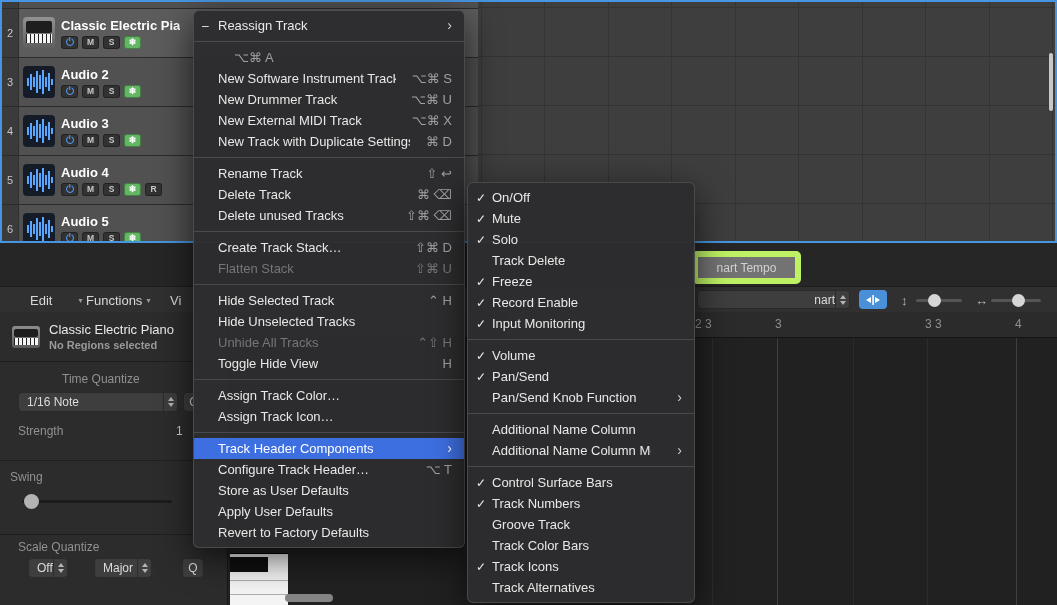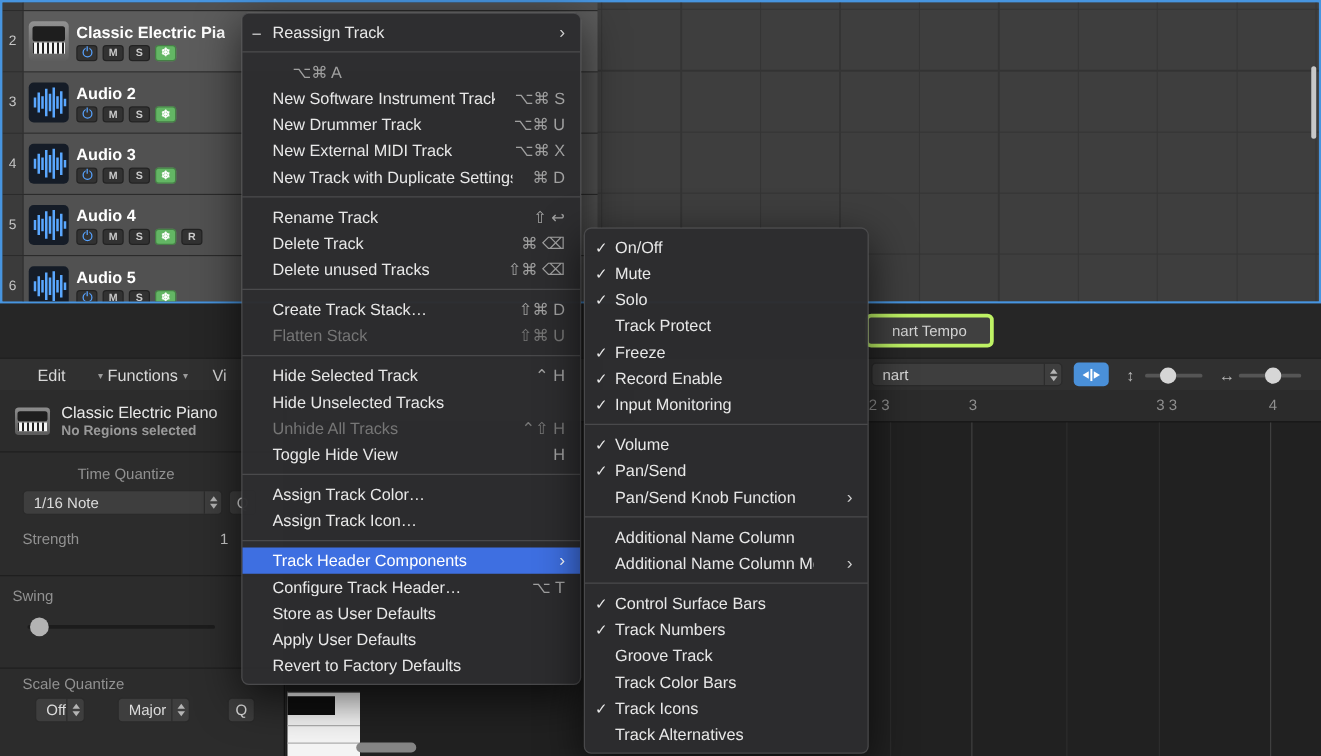--- a/index.html
+++ b/index.html
@@ -38,38 +38,38 @@
   .tbtn.frz{background:#63b664;color:#fff;font-size:9px;}
   .tbtn.rec{display:none;}
   .trow.hasrec .tbtn.rec{display:inline-flex;}
   .pglyph{position:relative;width:8px;height:8px;border:1.3px solid #57a3ff;border-radius:50%;box-sizing:border-box;display:block;}
   .pglyph::before{content:"";position:absolute;left:50%;top:-2px;transform:translateX(-50%);width:3px;height:3px;background:#323232;}
   .pglyph::after{content:"";position:absolute;left:50%;top:-2.5px;transform:translateX(-50%);width:1.5px;height:4.5px;background:#57a3ff;}
 
   
   #bottom{position:absolute;left:0;top:243px;width:1057px;height:362px;background:#262626;}
   #strip1{position:absolute;left:0;top:0;right:0;height:43px;background:#262626;}
-  #tempo-tab{position:absolute;left:692px;top:8px;width:97px;height:21px;border:3px solid #bef264;border-radius:5px;
-             background:#404040;color:#d2d2d2;font-size:12px;display:flex;align-items:center;justify-content:center;}
+  #tempo-tab{position:absolute;left:692px;top:8px;width:97px;height:21px;border:6px solid #bef264;border-radius:5px;
+             background:#737373;color:#d2d2d2;font-size:12px;display:flex;align-items:center;justify-content:center;}
   #strip2{position:absolute;left:0;top:43px;right:0;height:26px;background:#303030;
           border-top:1px solid #1d1d1d;border-bottom:1px solid #181818;box-sizing:content-box;}
   .ed-menu{position:absolute;top:0;height:26px;display:flex;align-items:center;gap:4px;color:#d8d8d8;font-size:13px;}
   .ed-menu .chev{color:#9a9a9a;font-size:8px;}
   #menu-edit{left:30px;gap:26px;} #menu-functions{left:86px;} #menu-view{left:170px;}
 
   .select{position:absolute;height:19px;background:#3e3e3e;border:1px solid #2a2a2a;border-radius:4px;color:#dcdcdc;
           font-size:12px;display:flex;align-items:center;box-sizing:border-box;}
   .sel-val{flex:1;padding-left:8px;white-space:nowrap;overflow:hidden;}
   .stepper{width:13px;align-self:stretch;border-left:1px solid #2c2c2c;display:flex;flex-direction:column;
            align-items:center;justify-content:center;gap:2px;}
   .stepper i{display:block;width:0;height:0;border-left:3px solid transparent;border-right:3px solid transparent;}
   .stepper .up{border-bottom:4px solid #b5b5b5;}
   .stepper .dn{border-top:4px solid #b5b5b5;}
 
-  #tempo-select{left:697px;top:3px;width:153px;}
+  #tempo-select{left:697px;top:3px;width:153px;text-align:right;}
   #catch-btn{position:absolute;left:859px;top:3px;width:28px;height:19px;background:#4a90d9;border:none;border-radius:4px;
              display:flex;align-items:center;justify-content:center;padding:0;}
   .zglyph{position:absolute;top:0;height:26px;display:flex;align-items:center;color:#b5b5b5;font-size:13px;}
   #vzoom-glyph{left:901px;} #hzoom-glyph{left:975px;}
   .hslider{position:absolute;height:3px;background:#555;border-radius:2px;}
   #vzoom-slider{left:916px;top:12px;width:46px;} #hzoom-slider{left:991px;top:12px;width:50px;}
   .hslider .knob{position:absolute;width:13px;height:13px;border-radius:50%;background:#d6d6d6;top:-5px;}
   #vzoom-slider .knob{left:12px;} #hzoom-slider .knob{left:21px;}
 
   
@@ -603,21 +603,21 @@
 
       </div>
       <div class="mi">
         <span class="check">✓</span>
         <span class="lbl">Solo</span>
         <span class="sc"></span>
 
       </div>
       <div class="mi">
         <span class="check"></span>
-        <span class="lbl">Track Protect</span>
+        <span class="lbl">Track Delete</span>
         <span class="sc"></span>
 
       </div>
       <div class="mi">
         <span class="check">✓</span>
         <span class="lbl">Freeze</span>
         <span class="sc"></span>
 
       </div>
       <div class="mi">

